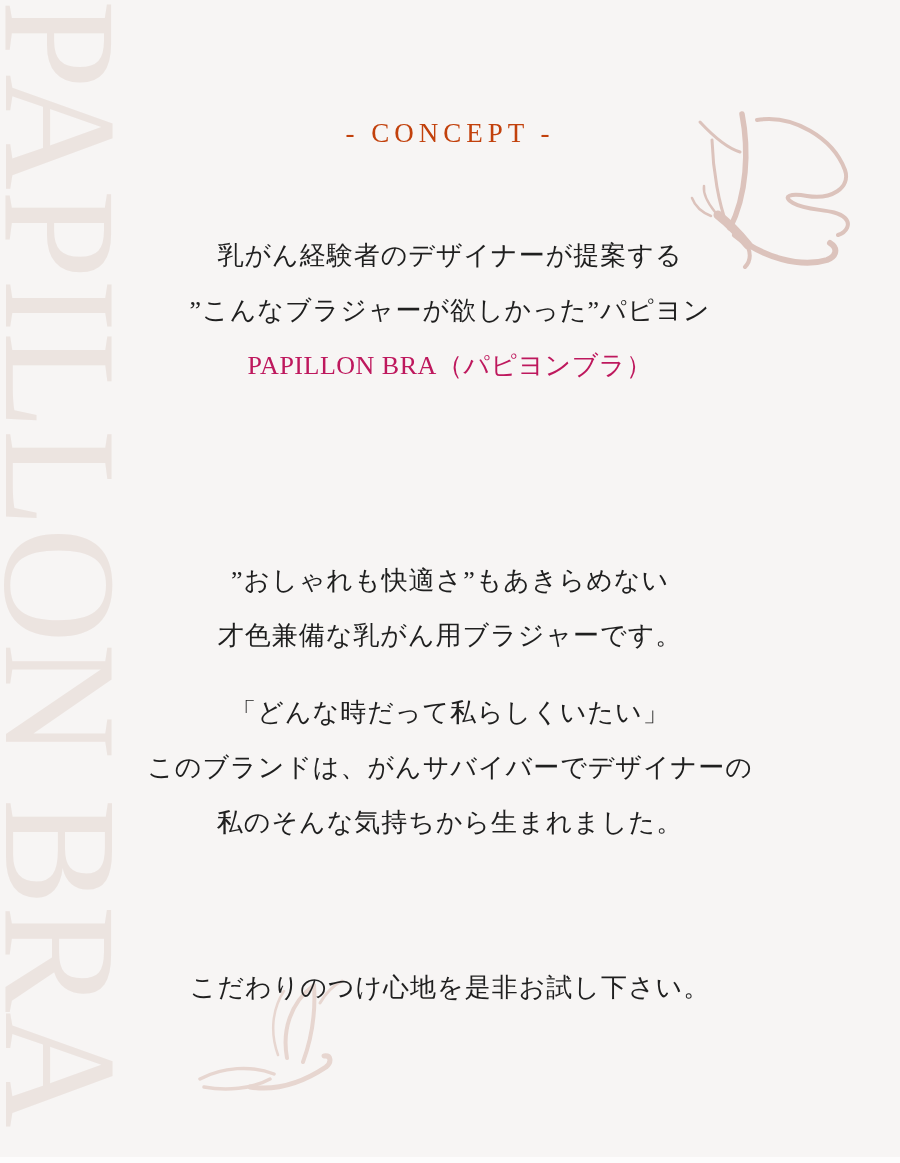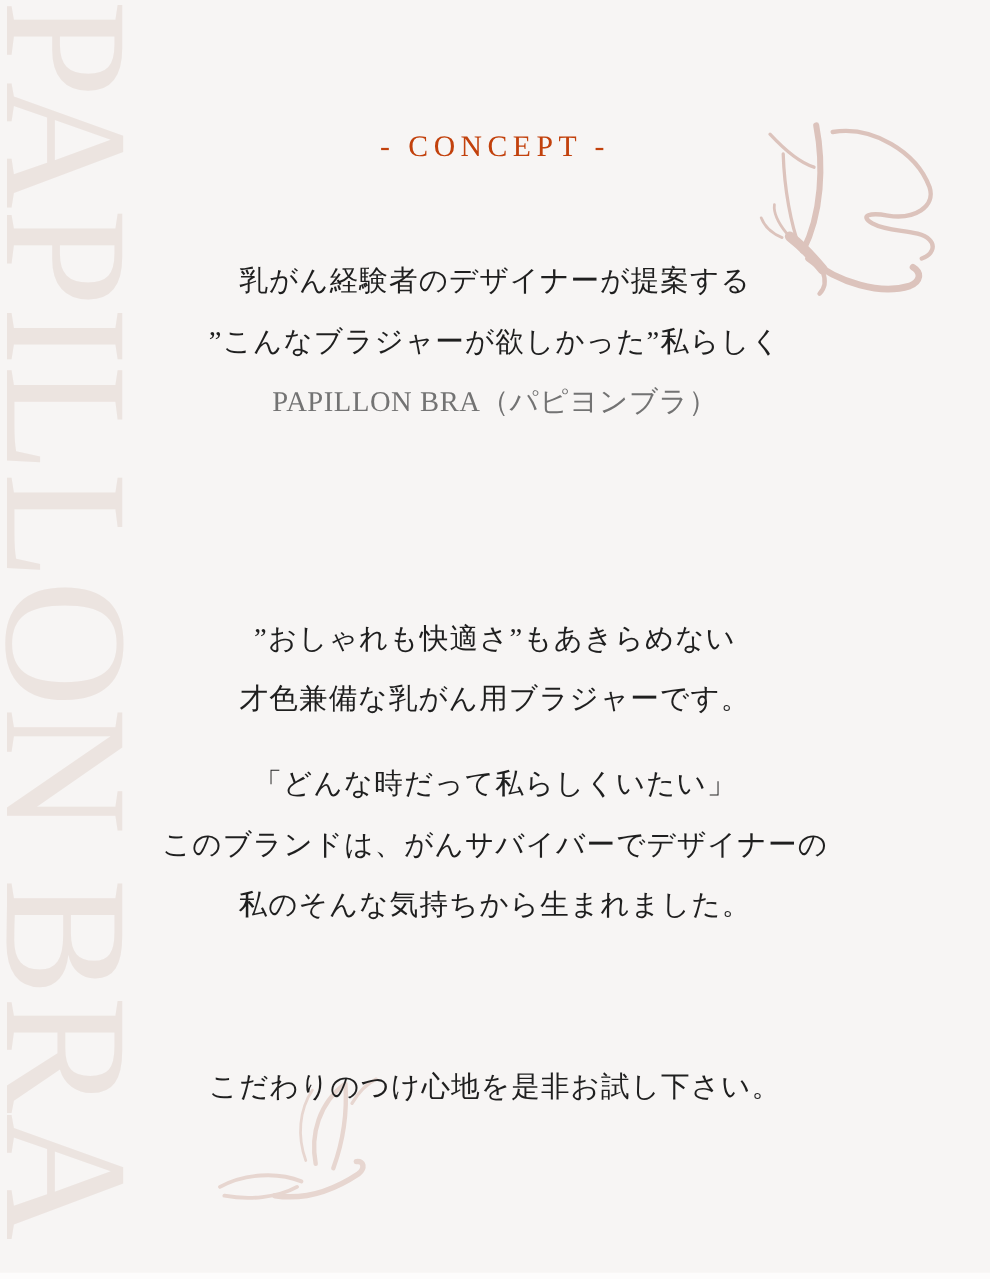--- a/index.html
+++ b/index.html
@@ -47,21 +47,21 @@
     line-height: 55px;
     letter-spacing: 1px;
     color: #1f1f1f;
     z-index: 3;
   }
   #para-intro   { top: 228px; }
   #para-tagline { top: 443px; }
   #para-feature { top: 553px; }
   #para-story   { top: 685px; }
   #para-closing { top: 962px; font-family: Liberation Mono, monospace; }
-  .brand-line { color: #737373; letter-spacing: 0.5px; text-align: center; }
+  .brand-line { color: #be185d; letter-spacing: 0.5px; text-align: center; }
   .butterfly { position: absolute; z-index: 1; }
   #butterfly-top    { left: 675px; top: 100px; }
   #butterfly-bottom { left: 190px; top: 975px; }
   .bottom-strip {
     position: absolute;
     left: 0; bottom: 0;
     width: 100%; height: 6px;
     background: #fdfcfc;
     z-index: 4;
   }
@@ -91,21 +91,21 @@
     <path d="M 130 28 C 136 18 144 10 152 6" stroke-width="3"></path>
     <path d="M 10 104 C 32 92 62 90 84 99" stroke-width="3.5"></path>
     <path d="M 14 112 C 36 116 62 114 80 104" stroke-width="3.5"></path>
     <path d="M 60 112 C 86 116 112 108 136 92 C 142 87 141 80 134 81" stroke-width="5"></path>
   </svg>
 
   <div class="heading">- CONCEPT -</div>
 
   <div id="para-intro" class="para">
     <div>乳がん経験者のデザイナーが提案する</div>
-    <div>”こんなブラジャーが欲しかった”私らしく</div>
+    <div>”こんなブラジャーが欲しかった”パピヨン</div>
     <div class="brand-line">PAPILLON BRA（パピヨンブラ）</div>
   </div>
 
 
   <div id="para-feature" class="para">
     <div>”おしゃれも快適さ”もあきらめない</div>
     <div>才色兼備な乳がん用ブラジャーです。</div>
   </div>
 
   <div id="para-story" class="para">

